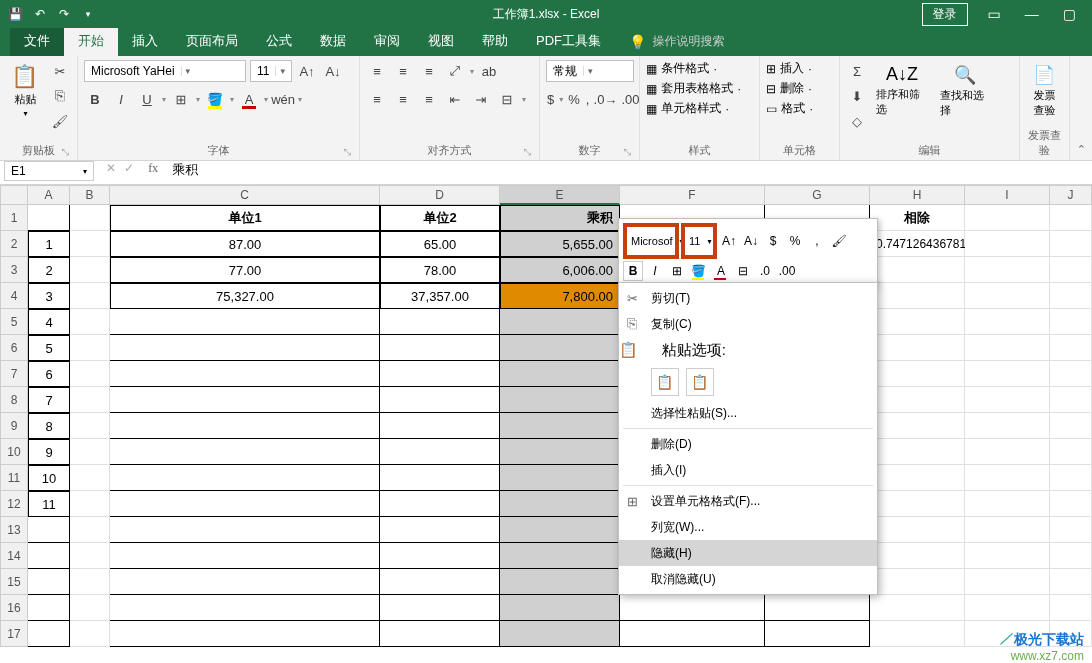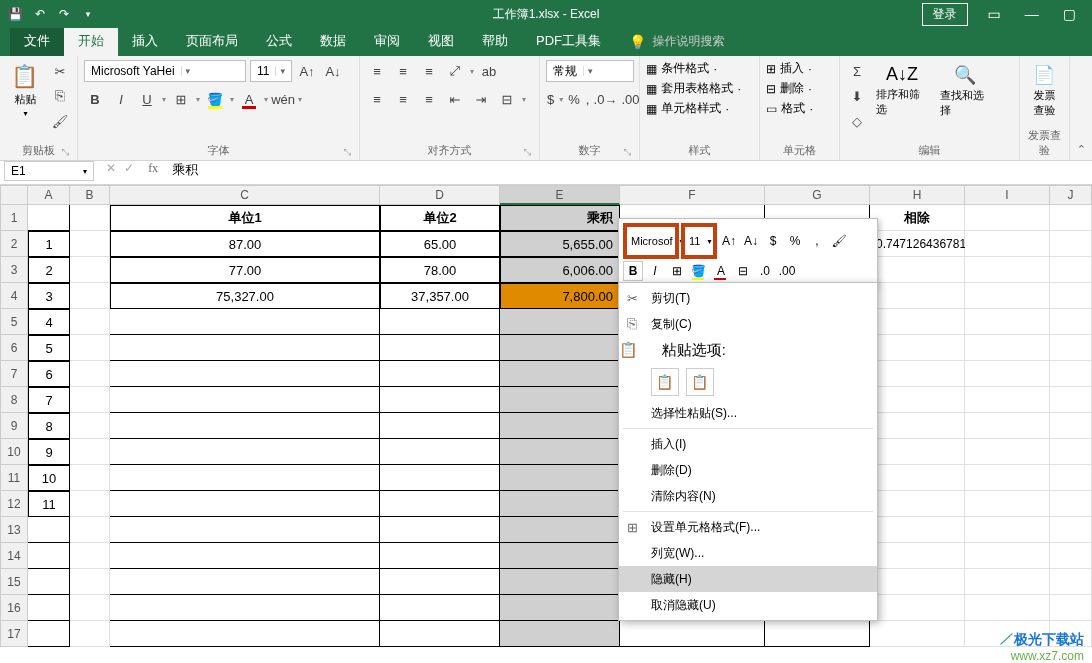--- a/index.html
+++ b/index.html
@@ -598,27 +598,24 @@
   <div class="pastelbl"><span class="icn" style="position:relative;left:-24px">📋</span><span>粘贴选项:</span></div>
   <div class="pasteopts">
     <span class="pob">📋</span>
     <span class="pob">📋</span>
   </div>
   <div class="item">
       <span>选择性粘贴(S)...</span>
     </div>
   <div class="sep"></div>
   <div class="item">
+      <span>删除(D)</span>
+    </div>
+  <div class="item">
       <span>插入(I)</span>
-    </div>
-  <div class="item">
-      <span>删除(D)</span>
-    </div>
-  <div class="item">
-      <span>清除内容(N)</span>
     </div>
   <div class="sep"></div>
   <div class="item">
       <span class="icn">⊞</span>
       <span>设置单元格格式(F)...</span>
     </div>
   <div class="item">
       <span>列宽(W)...</span>
     </div>
   <div class="item hover">

